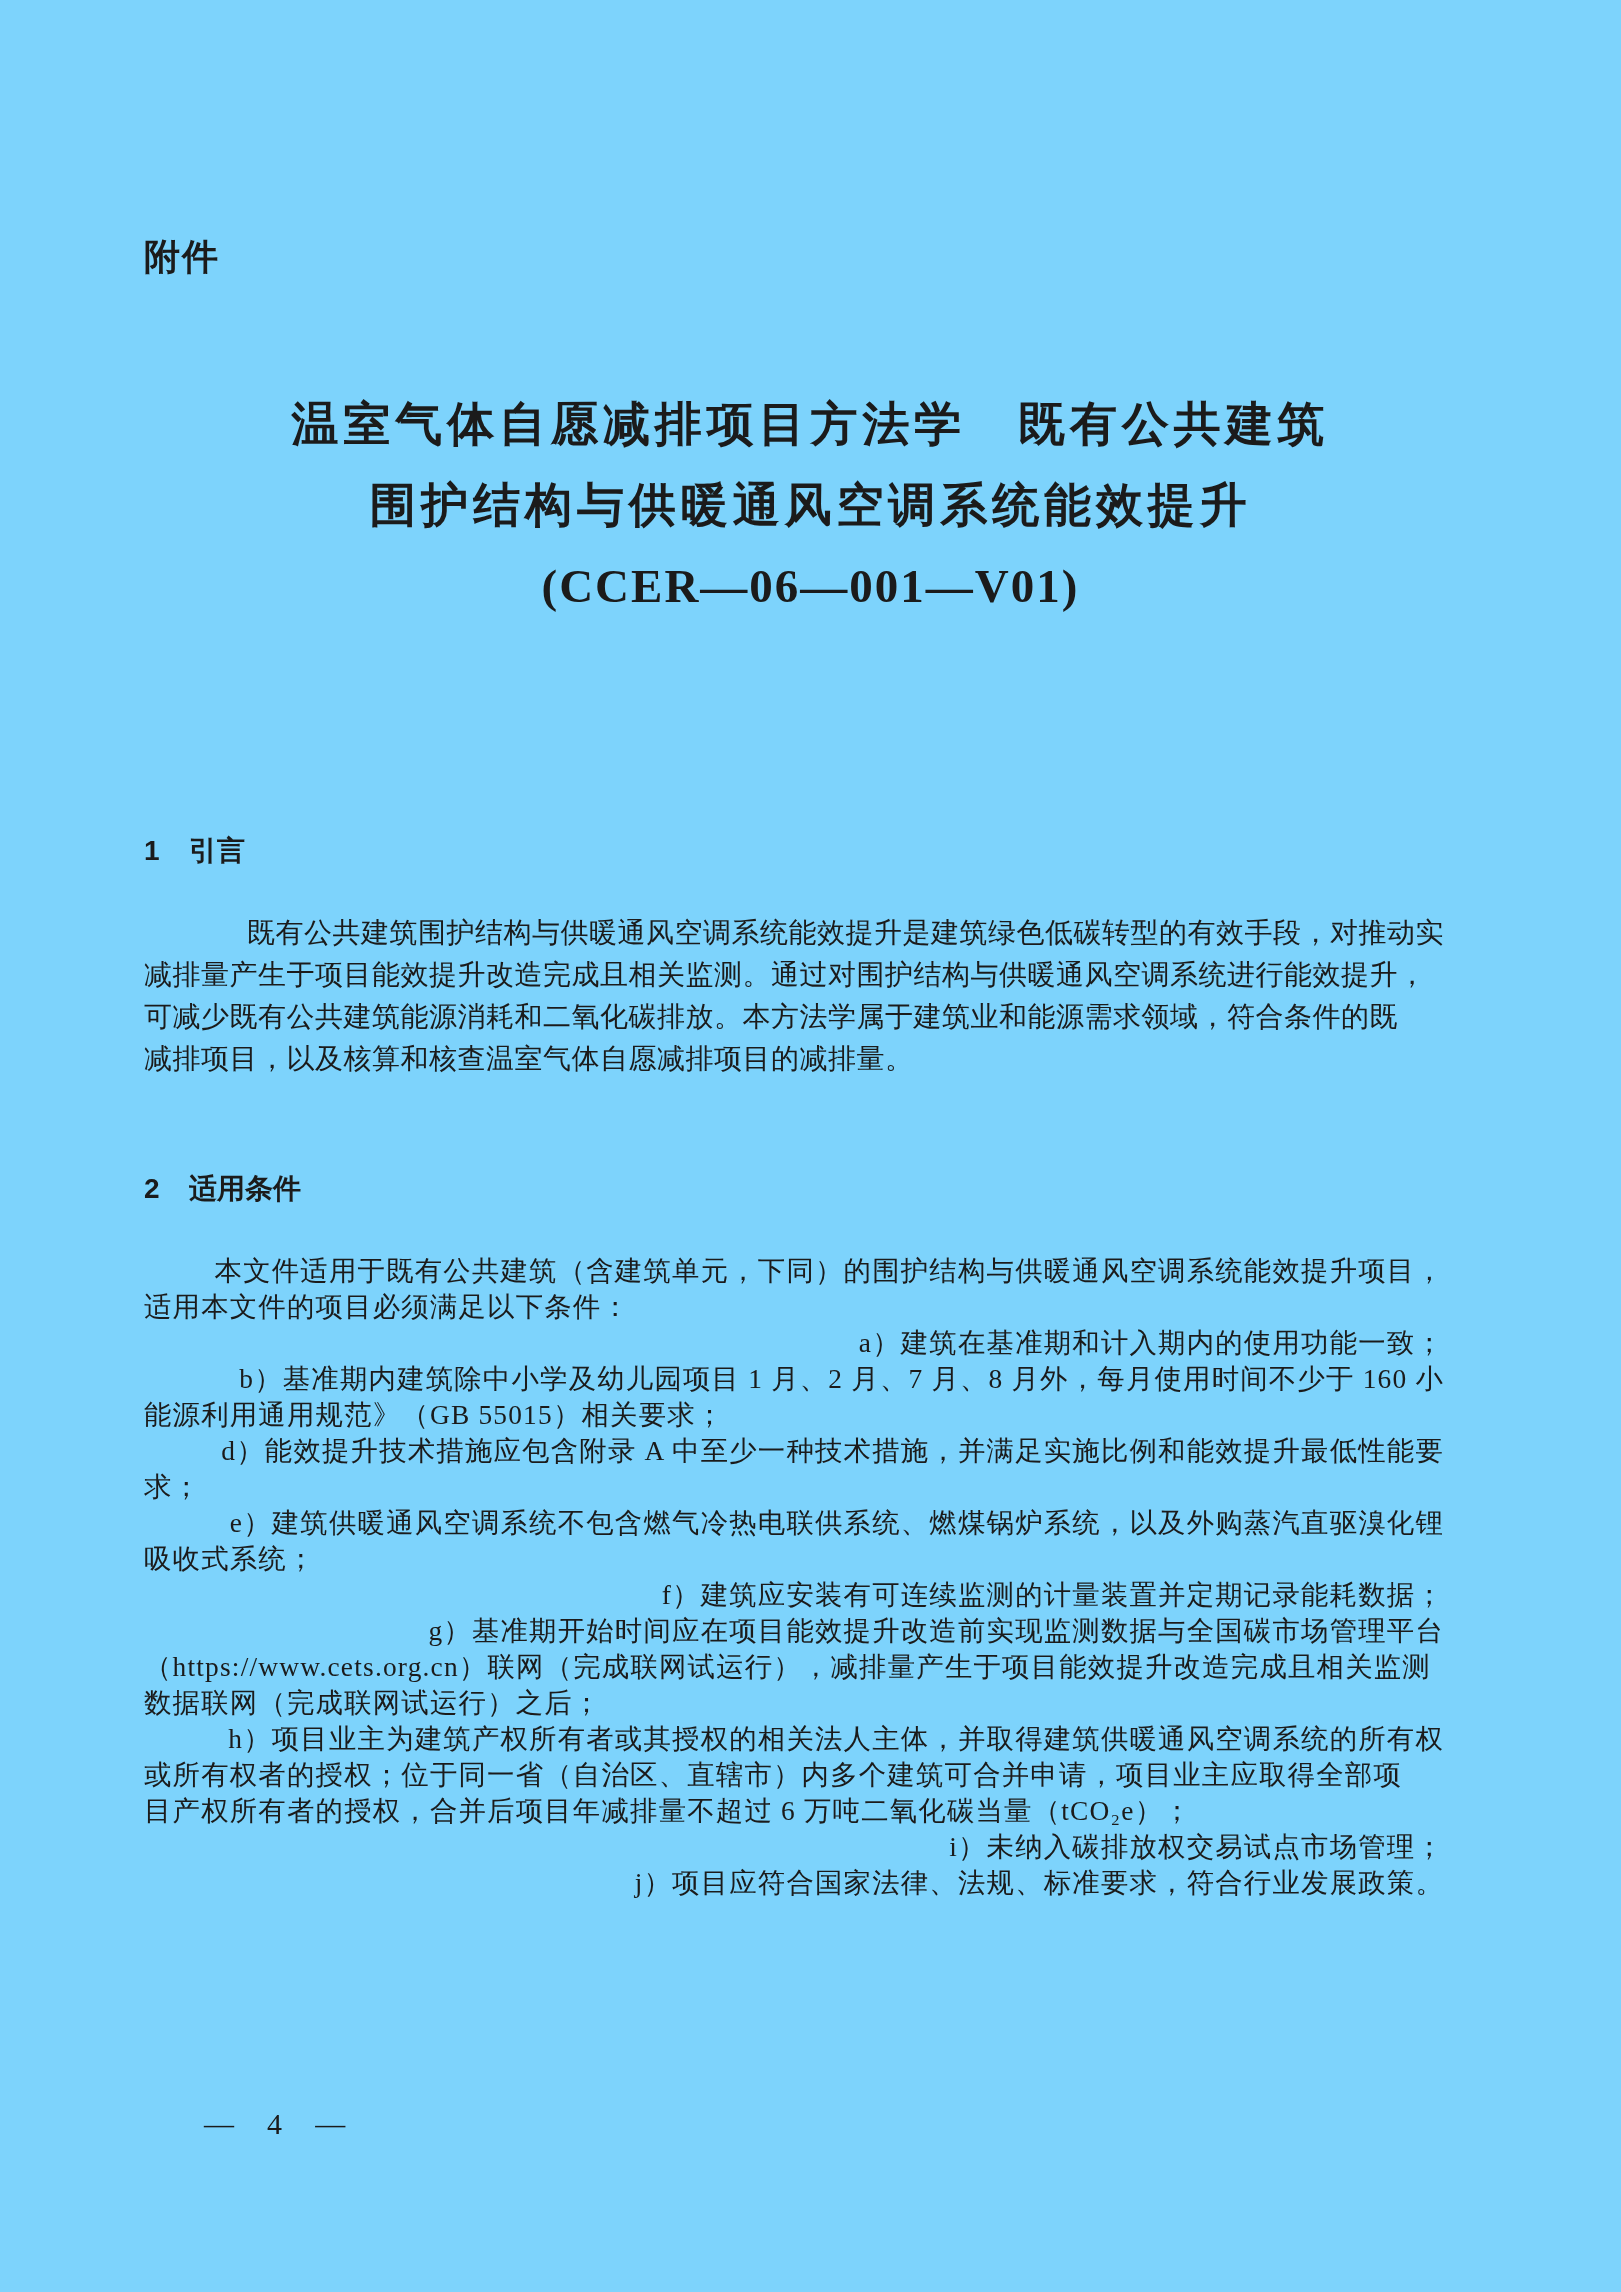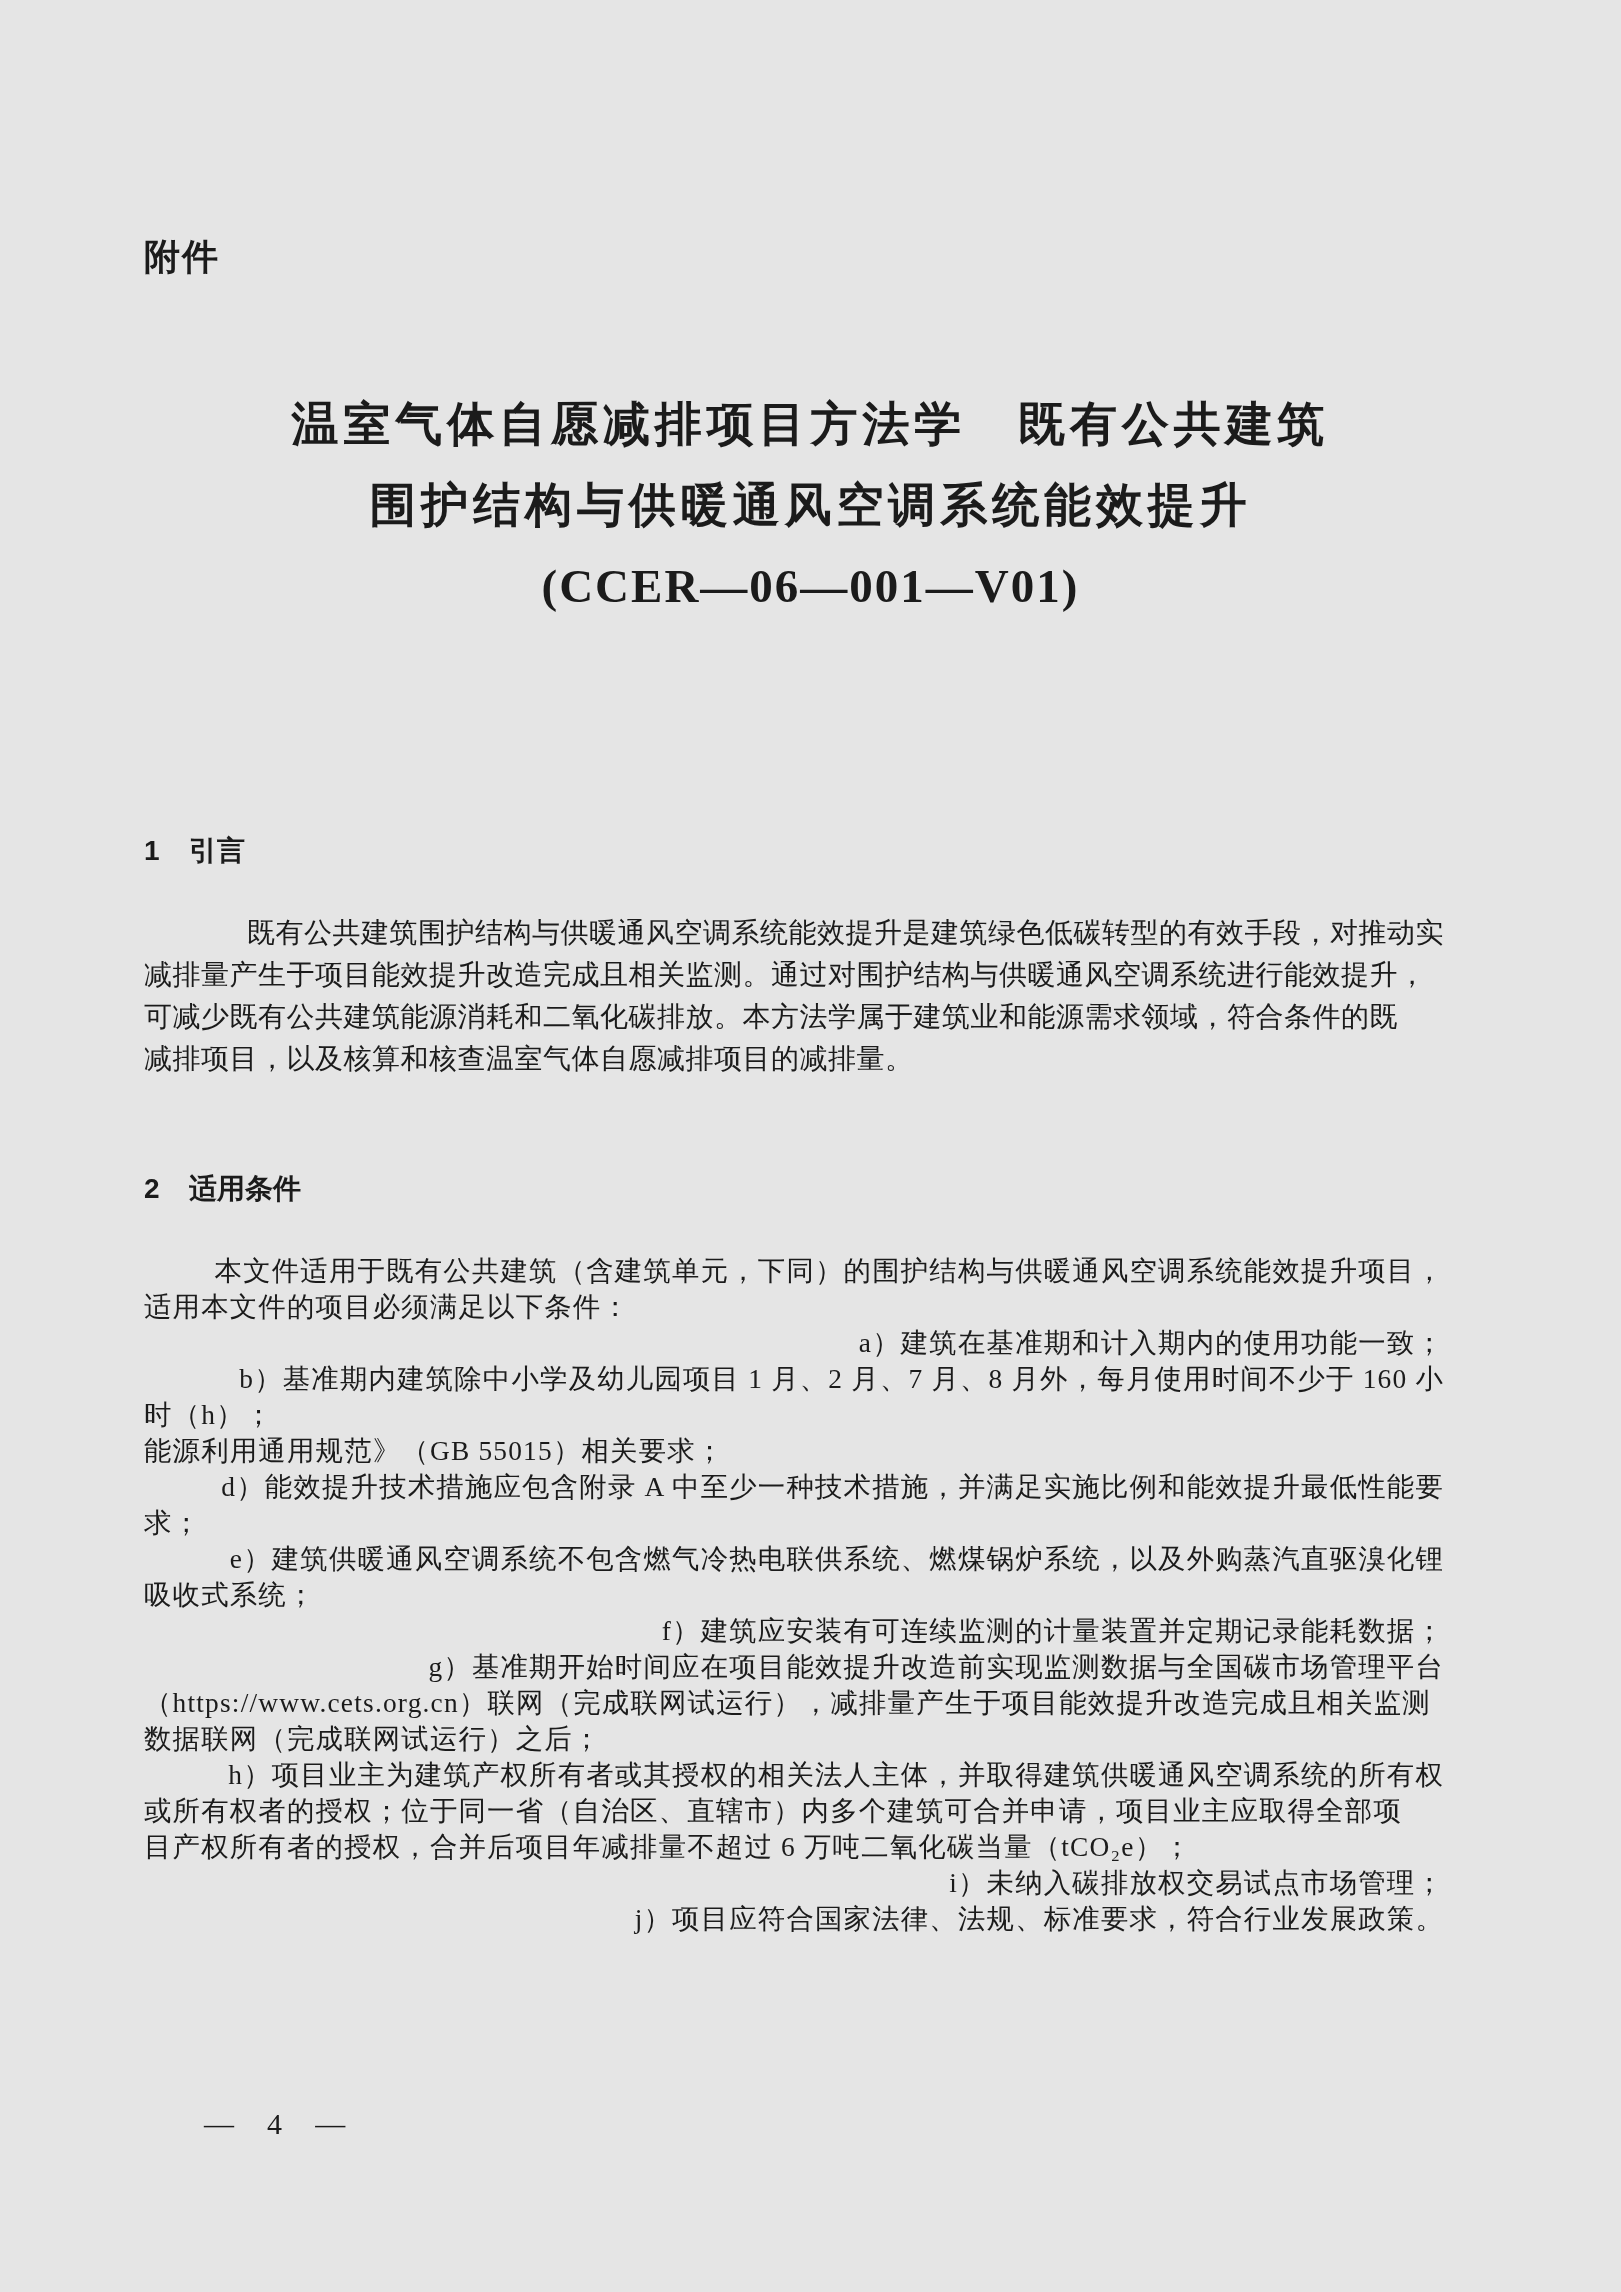--- a/index.html
+++ b/index.html
@@ -1,19 +1,19 @@
 <!DOCTYPE html>
 <html><head>
 <meta charset="utf-8">
 <style>
   html,body{margin:0;padding:0;background:#ffffff;}
   .sheet{
     position:relative;
     width:1621px;height:2293px;
-    background:#e5e5e5;
+    background:#7dd3fc;
     color:#1b1b1b;
     font-family:"Liberation Serif","DejaVu Serif",serif;
     overflow:hidden;
   }
   .attachment{
     position:absolute;left:144px;top:233px;
     font-family:"Liberation Sans","DejaVu Sans",sans-serif;
     font-weight:600;font-size:36px;letter-spacing:2px;
   }
   .title-block{
@@ -70,21 +70,20 @@
 
   <div class="sec-head" style="top:1170px">
     <span class="num">2</span><span>适用条件</span>
   </div>
 
   <div class="body-block s2" style="top:1253px">
     <div class="ln indent">本文件适用于既有公共建筑（含建筑单元，下同）的围护结构与供暖通风空调系统能效提升项目，</div>
     <div class="ln">适用本文件的项目必须满足以下条件：</div>
     <div class="ln indent">a）建筑在基准期和计入期内的使用功能一致；</div>
     <div class="ln indent">b）基准期内建筑除中小学及幼儿园项目 1 月、2 月、7 月、8 月外，每月使用时间不少于 160 小</div>
-    <div class="ln">时（h）；</div>
     <div class="ln">能源利用通用规范》（GB 55015）相关要求；</div>
     <div class="ln indent">d）能效提升技术措施应包含附录 A 中至少一种技术措施，并满足实施比例和能效提升最低性能要</div>
     <div class="ln">求；</div>
     <div class="ln indent">e）建筑供暖通风空调系统不包含燃气冷热电联供系统、燃煤锅炉系统，以及外购蒸汽直驱溴化锂</div>
     <div class="ln">吸收式系统；</div>
     <div class="ln indent">f）建筑应安装有可连续监测的计量装置并定期记录能耗数据；</div>
     <div class="ln indent spread">g）基准期开始时间应在项目能效提升改造前实现监测数据与全国碳市场管理平台</div>
     <div class="ln">（https://www.cets.org.cn）联网（完成联网试运行），减排量产生于项目能效提升改造完成且相关监测</div>
     <div class="ln">数据联网（完成联网试运行）之后；</div>
     <div class="ln indent">h）项目业主为建筑产权所有者或其授权的相关法人主体，并取得建筑供暖通风空调系统的所有权</div>

